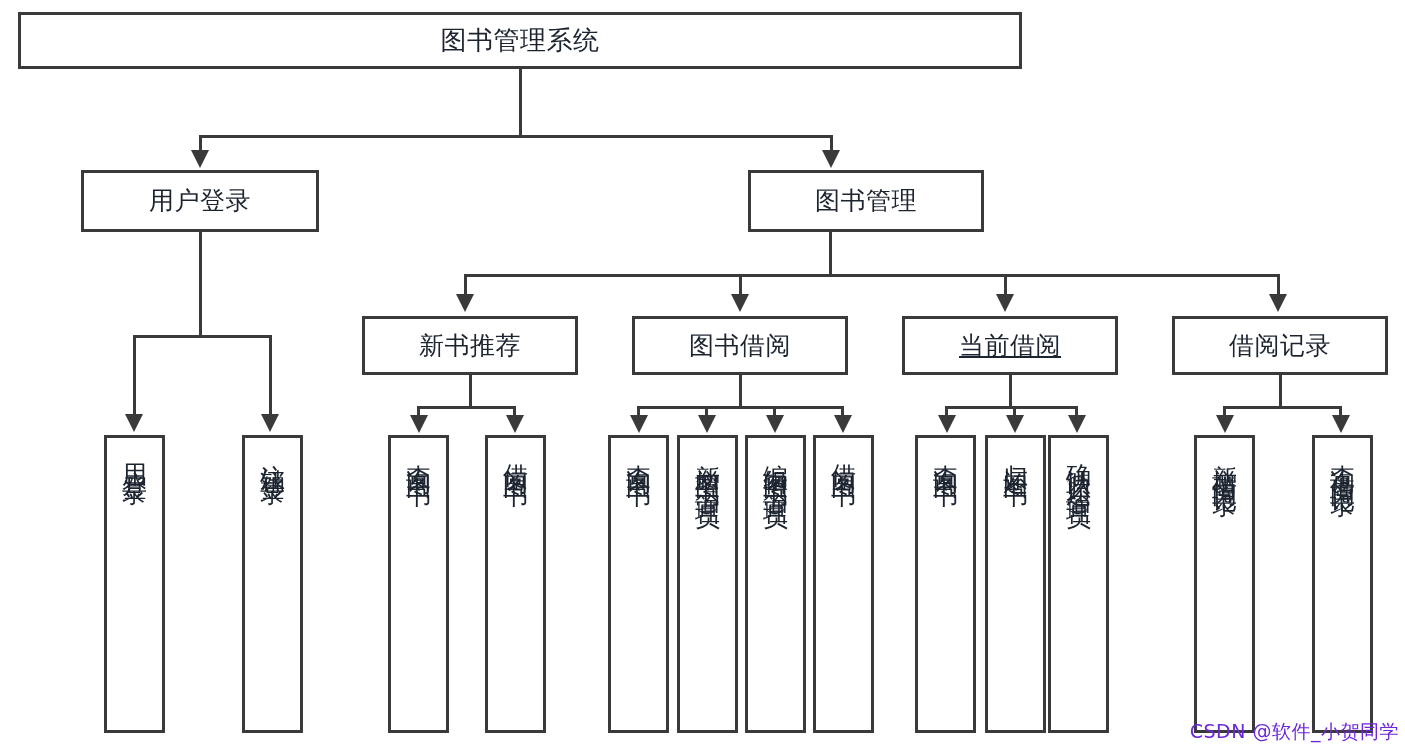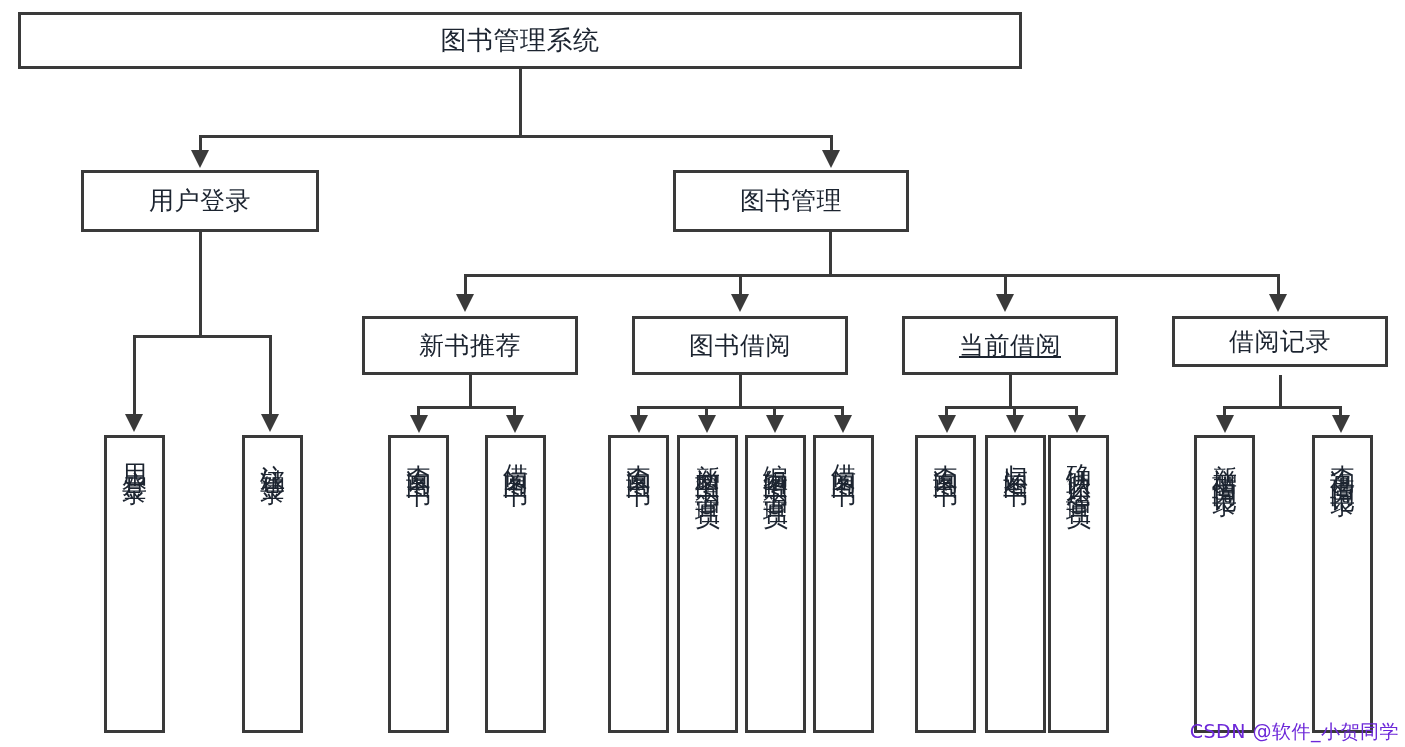--- a/index.html
+++ b/index.html
@@ -90,21 +90,21 @@
   <div class="ln v" style="left:519px;top:69px;height:67px;"></div>
   <div class="ln h" style="left:199px;top:135px;width:632px;"></div>
   <div class="ln v" style="left:199px;top:135px;height:20px;"></div>
   <div class="ln v" style="left:830px;top:135px;height:20px;"></div>
   <div class="arrow" style="left:191px;top:150px;"></div>
   <div class="arrow" style="left:822px;top:150px;"></div>
 
   <div class="node h" style="left:81px;top:170px;width:238px;height:62px;">
     <span class="lbl">用户登录</span>
   </div>
-  <div class="node h" style="left:673px;top:170px;width:236px;height:62px;">
+  <div class="node h" style="left:748px;top:170px;width:236px;height:62px;">
     <span class="lbl">图书管理</span>
   </div>
 
   <div class="ln v" style="left:199px;top:232px;height:104px;"></div>
   <div class="ln h" style="left:133px;top:335px;width:138px;"></div>
   <div class="ln v" style="left:133px;top:335px;height:82px;"></div>
   <div class="ln v" style="left:269px;top:335px;height:82px;"></div>
   <div class="arrow" style="left:125px;top:414px;"></div>
   <div class="arrow" style="left:261px;top:414px;"></div>
 
@@ -121,21 +121,21 @@
 
   <div class="node h" style="left:362px;top:316px;width:216px;height:59px;">
     <span class="lbl">新书推荐</span>
   </div>
   <div class="node h" style="left:632px;top:316px;width:216px;height:59px;">
     <span class="lbl">图书借阅</span>
   </div>
   <div class="node h" style="left:902px;top:316px;width:216px;height:59px;text-decoration:underline;">
     <span class="lbl">当前借阅</span>
   </div>
-  <div class="node h" style="left:1172px;top:316px;width:216px;height:51px;">
+  <div class="node h" style="left:1172px;top:316px;width:216px;height:59px;">
     <span class="lbl">借阅记录</span>
   </div>
 
   <div class="ln v" style="left:469px;top:375px;height:33px;"></div>
   <div class="ln h" style="left:417px;top:406px;width:98px;"></div>
   <div class="ln v" style="left:417px;top:406px;height:12px;"></div>
   <div class="ln v" style="left:513px;top:406px;height:12px;"></div>
   <div class="arrow" style="left:410px;top:415px;"></div>
   <div class="arrow" style="left:506px;top:415px;"></div>
 

